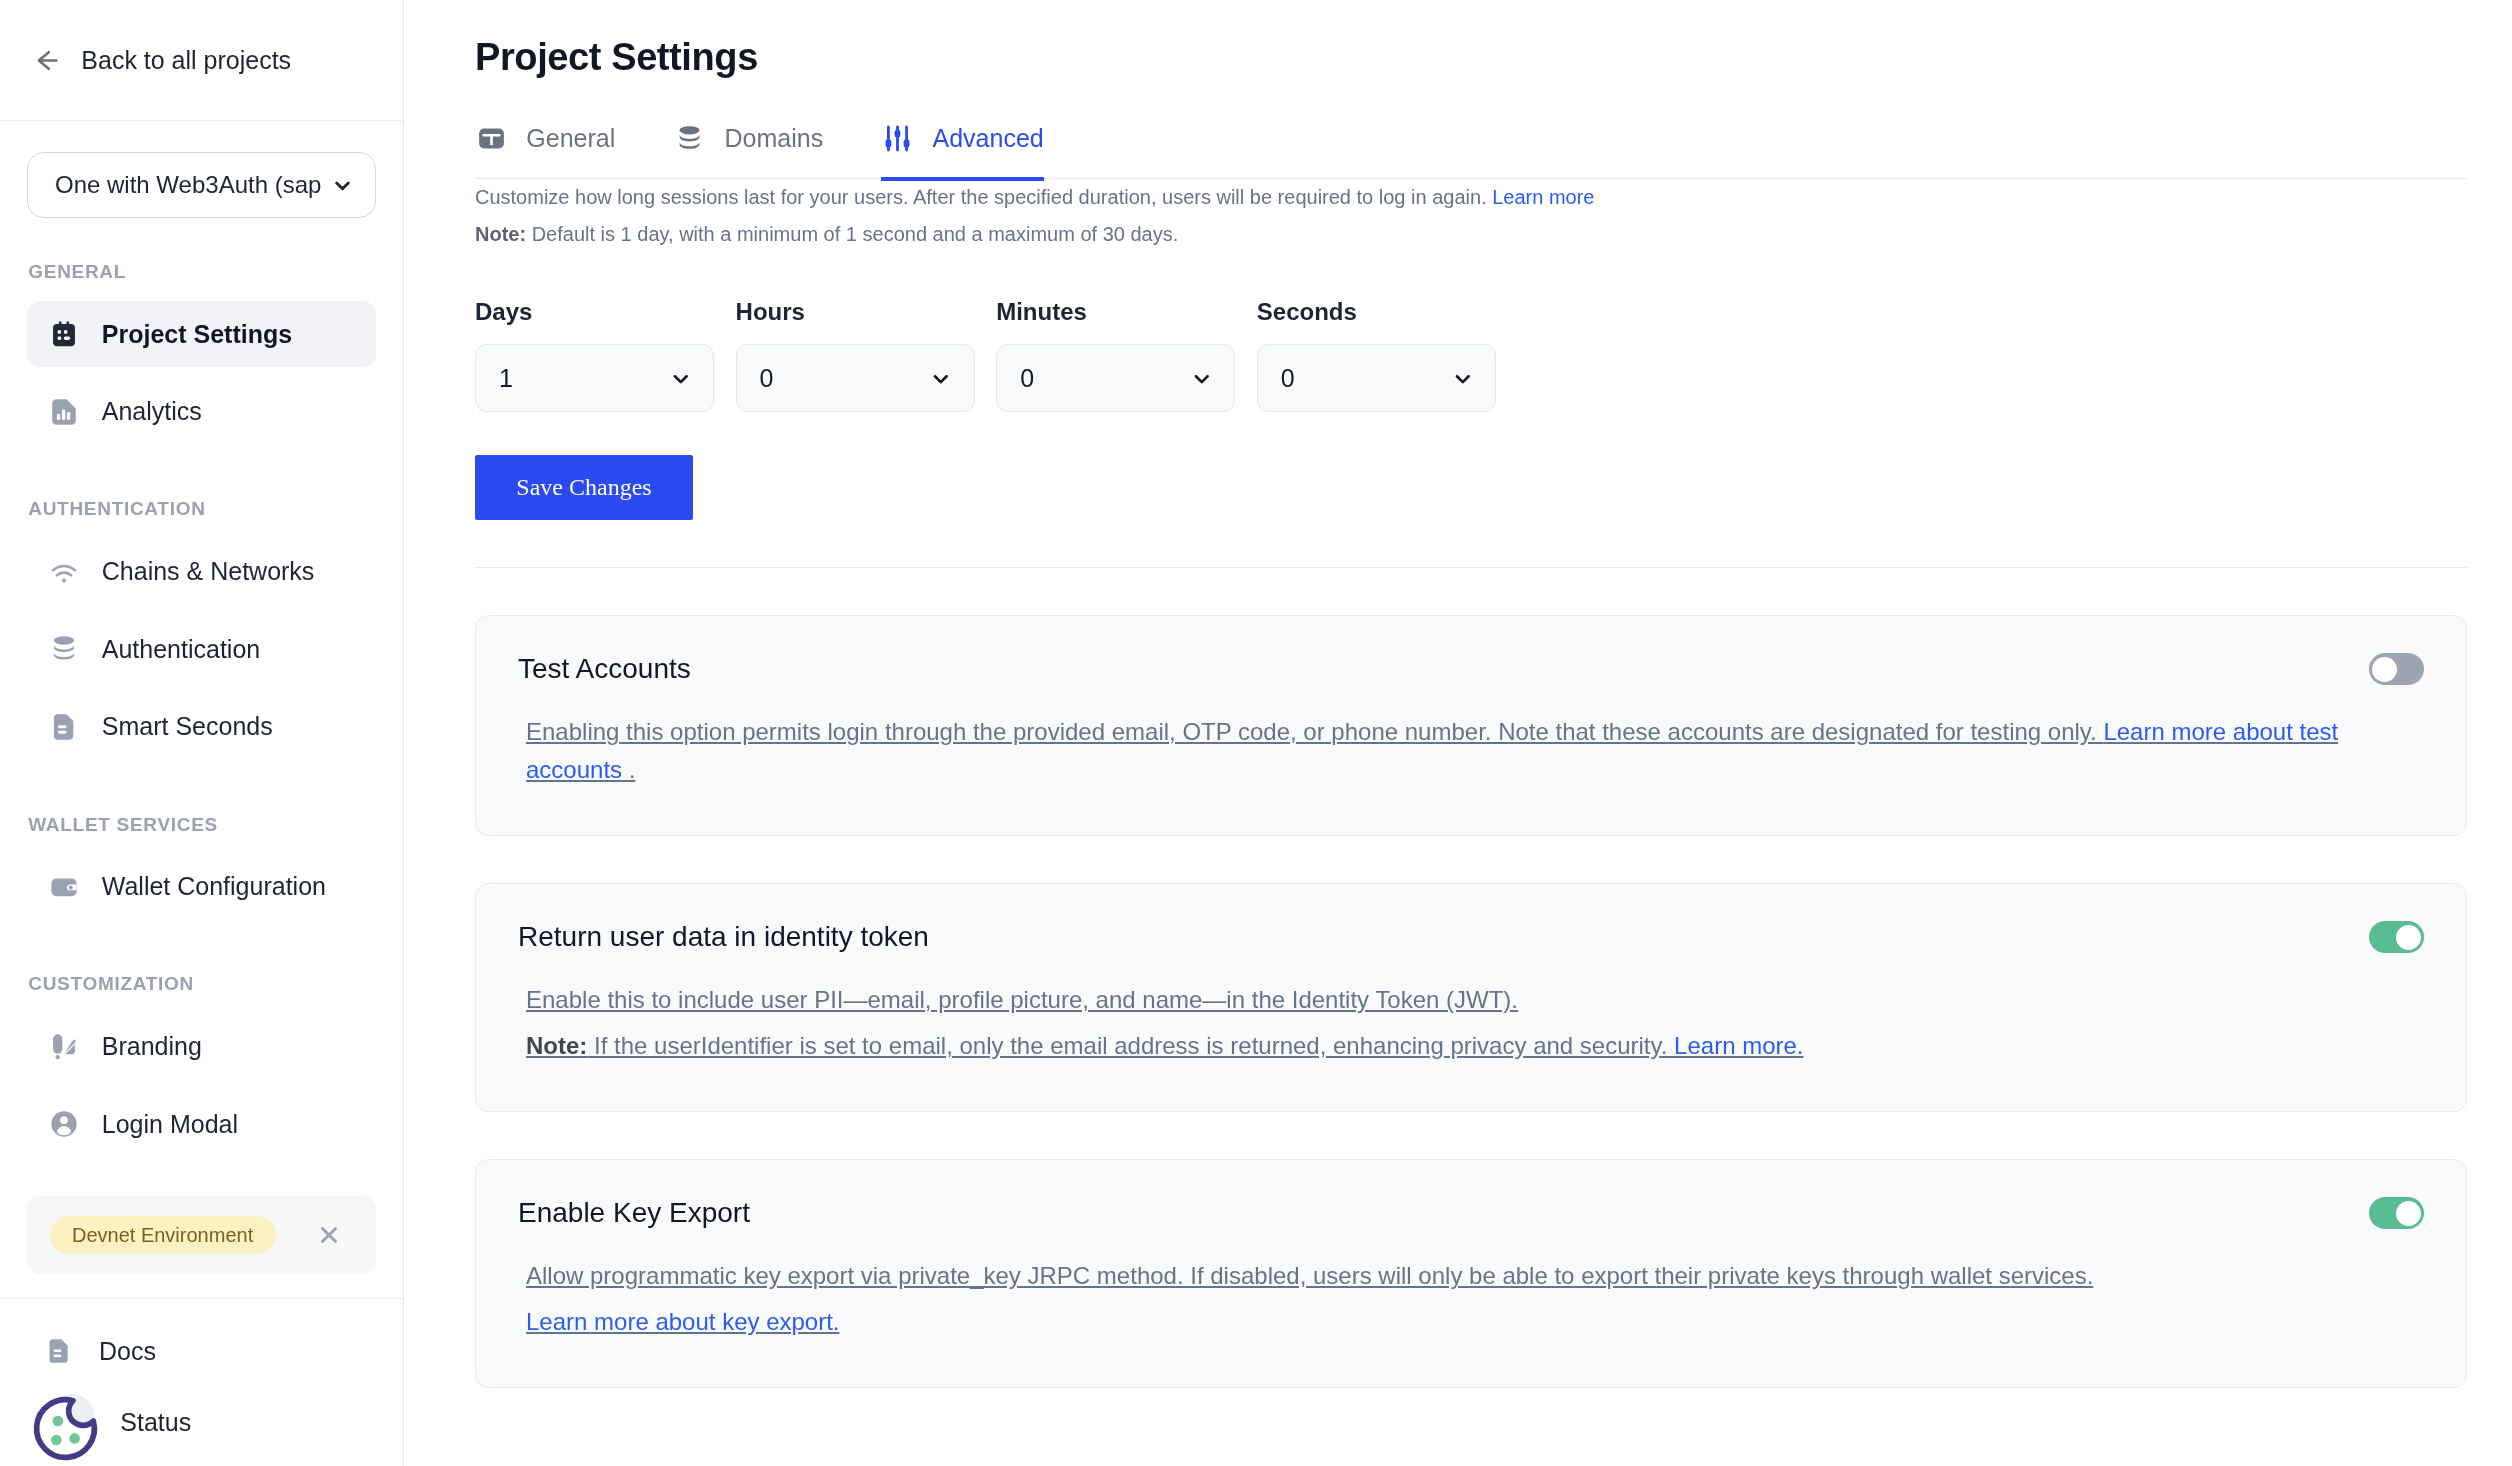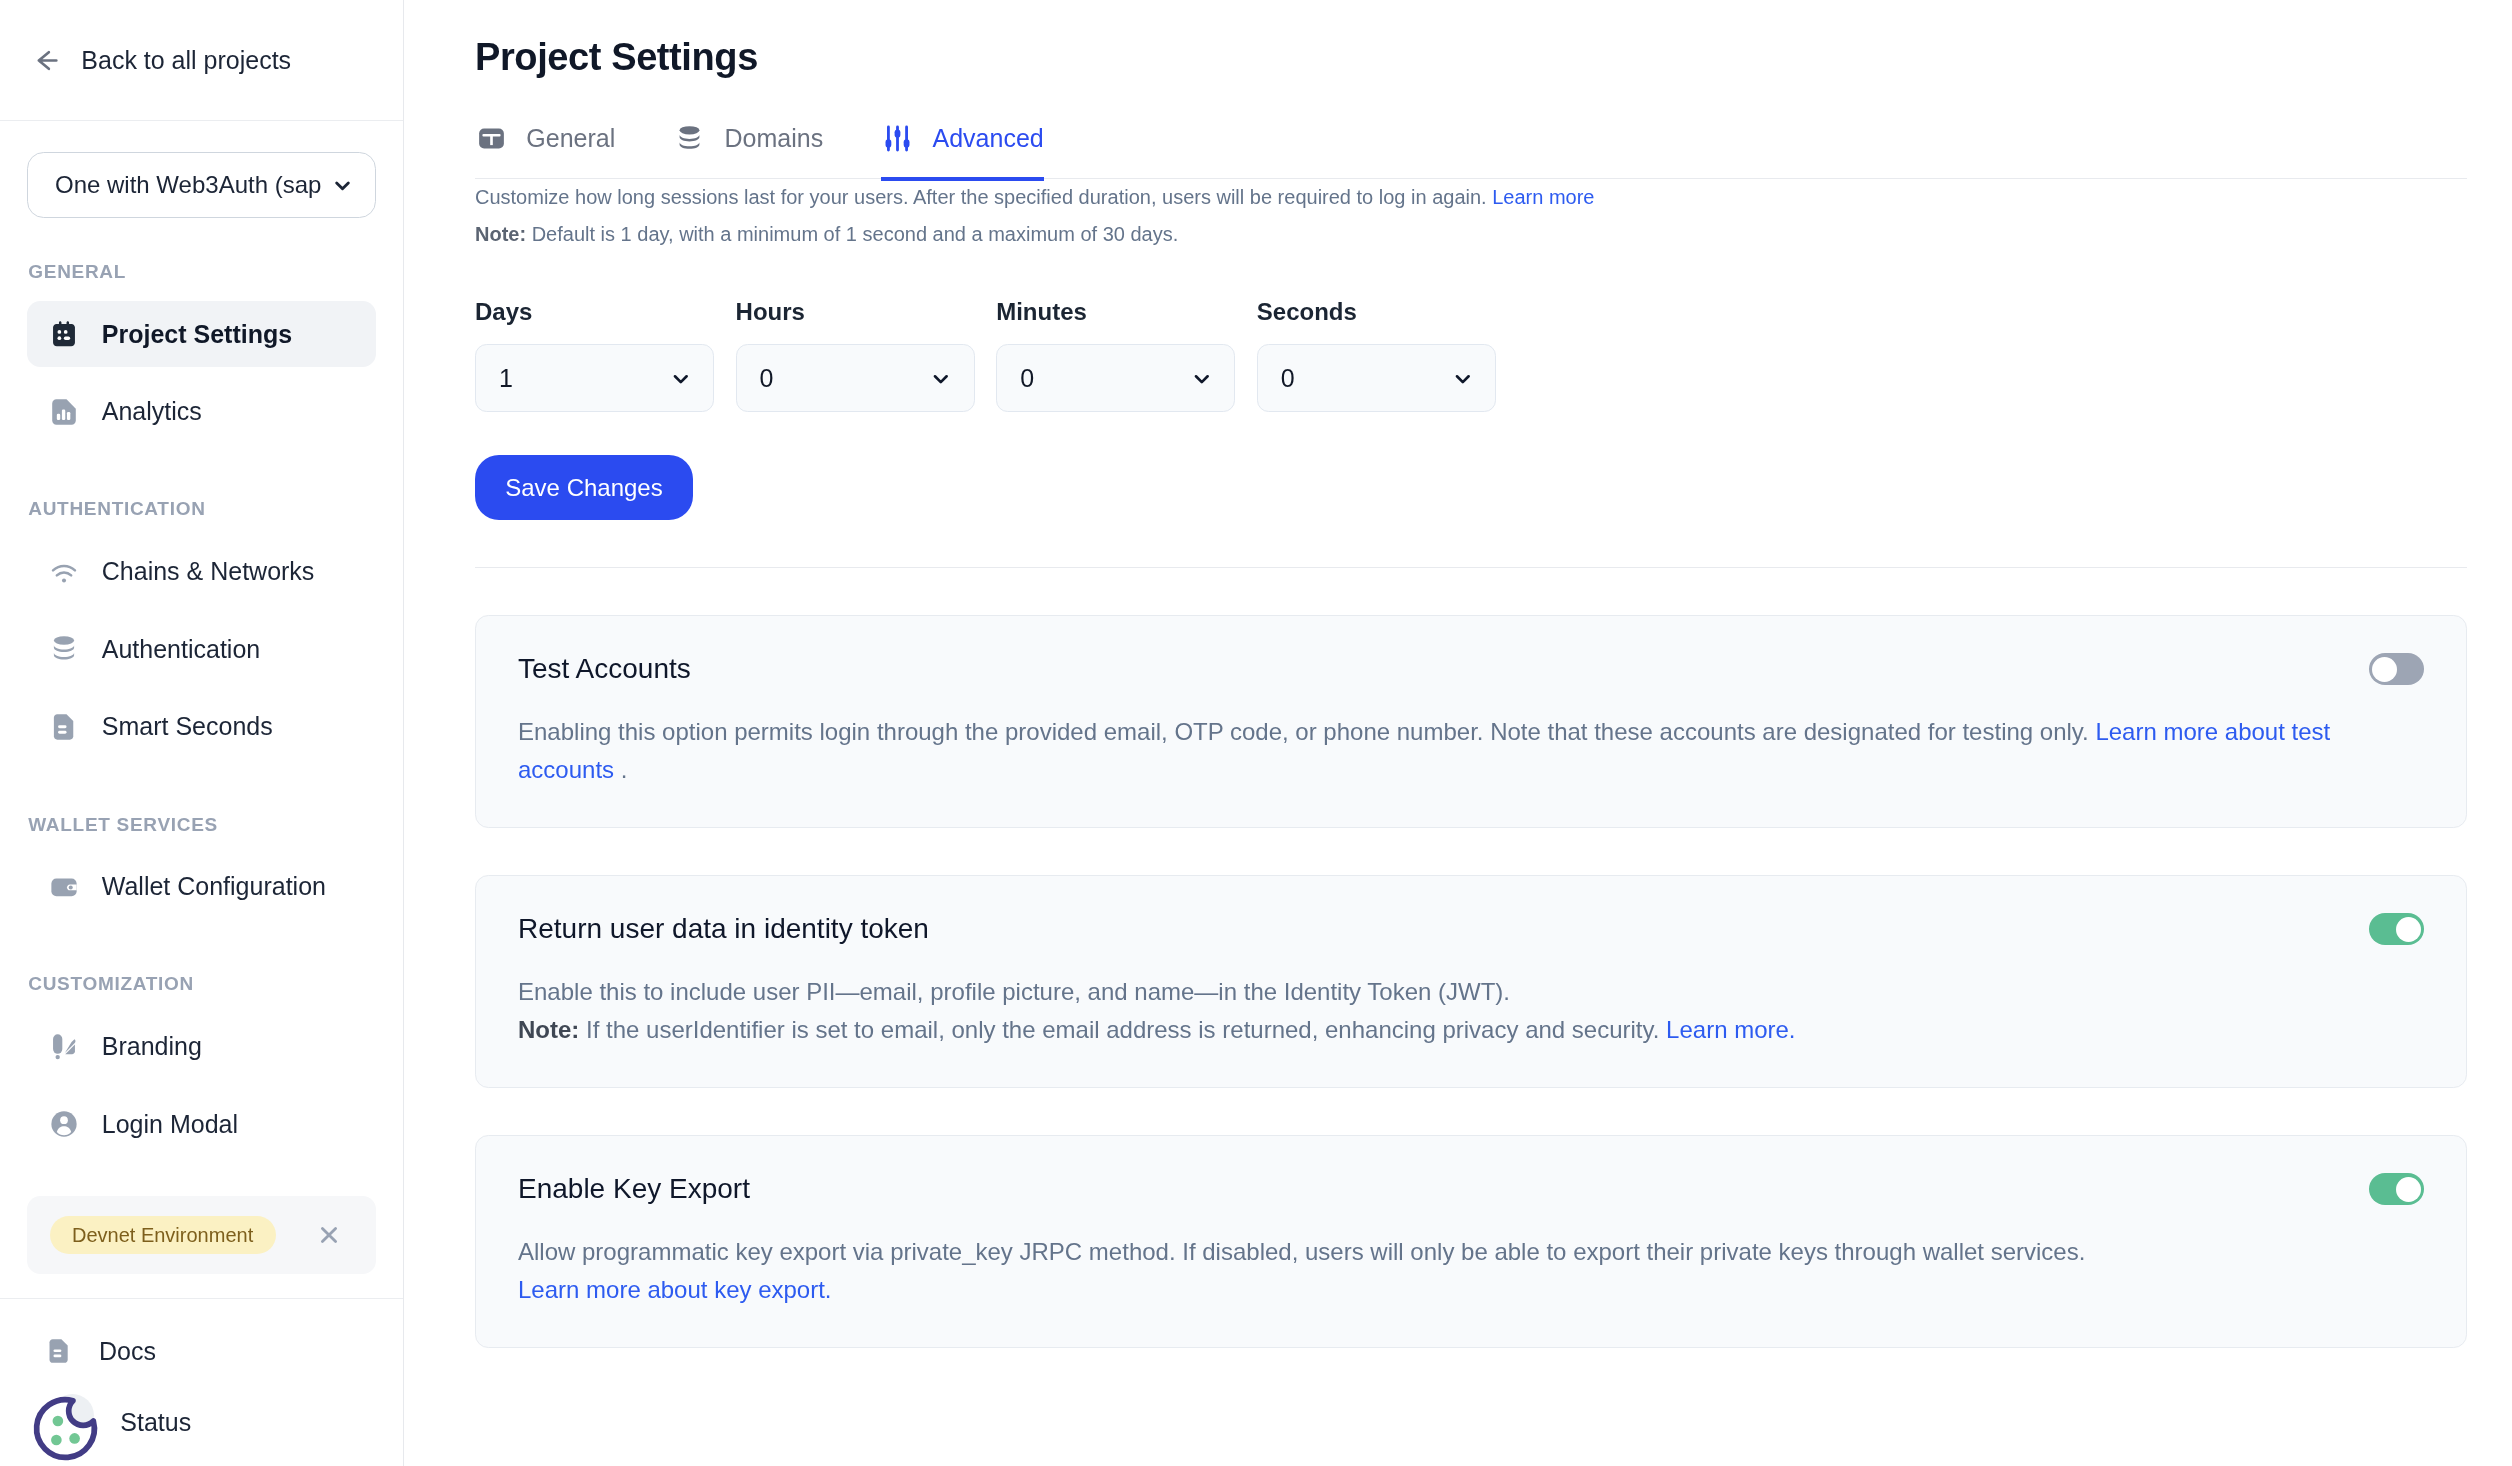--- a/index.html
+++ b/index.html
@@ -79,33 +79,33 @@
   .fields-row { display: flex; gap: 21.6px; margin-top: 45px; }
   .field { width: 239px; }
   .field-label { font-size: 24px; font-weight: 600; color: #1B2533; margin-bottom: 18.3px; }
   .select {
     height: 68px; border: 1.7px solid #E2E8F0; background: #F8FAFC; border-radius: 11.6px;
     display: flex; align-items: center; justify-content: space-between;
     padding: 0 21.6px 0 23px; cursor: pointer;
   }
   .select .value { font-size: 25px; color: #111827; }
   .save-btn {
-    margin-top: 43px; width: 218px; height: 65px; border: none; border-radius: 24px;
+    margin-top: 43px; width: 218px; height: 65px; border: none; border-radius: 2px;
     background: #2B4BF0; color: #ffffff; font-size: 24px; font-weight: 500;
-    font-family: Liberation Sans, sans-serif; cursor: pointer; display: flex; align-items: center; justify-content: center;
+    font-family: Liberation Serif, serif; cursor: pointer; display: flex; align-items: center; justify-content: center;
   }
   .hr { border: none; border-top: 1.7px solid #E8EAEE; margin-top: 47px; }
   .card {
     margin-top: 47px; background: #F8FAFC; border: 1.7px solid #E7EBF0; border-radius: 13.3px;
     padding: 37px 42px 38px 42px;
   }
   .card-head { display: flex; align-items: center; justify-content: space-between; }
   .card-title { font-size: 28px; font-weight: 500; color: #0F172A; }
   .card-body { margin-top: 28px; font-size: 24px; line-height: 38px; color: #64748B; }
-  .card-body p { margin: 0; }
+  .card-body p { margin: 8px; text-decoration: underline; }
   .toggle {
     width: 55px; height: 32px; border-radius: 16px; background: #9DA5B4;
     position: relative; cursor: pointer; flex: none;
   }
   .toggle .knob {
     position: absolute; top: 3.3px; left: 3.3px; width: 25px; height: 25px;
     border-radius: 50%; background: #ffffff;
   }
   .toggle.on { background: #5ABD92; }
   .toggle.on .knob { left: 26.6px; }

